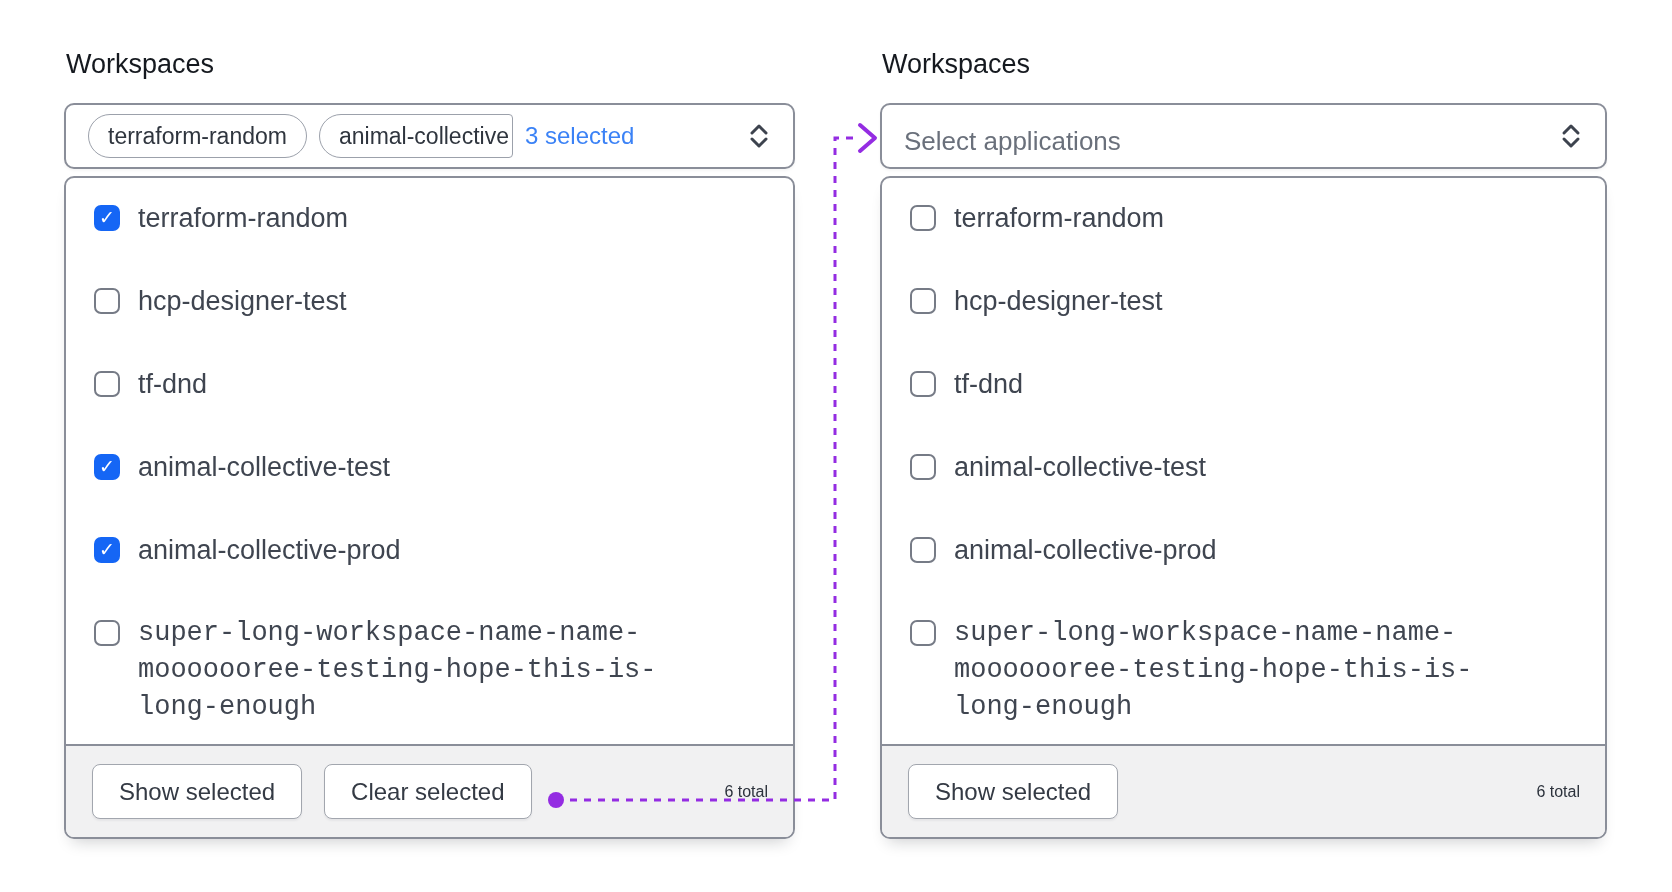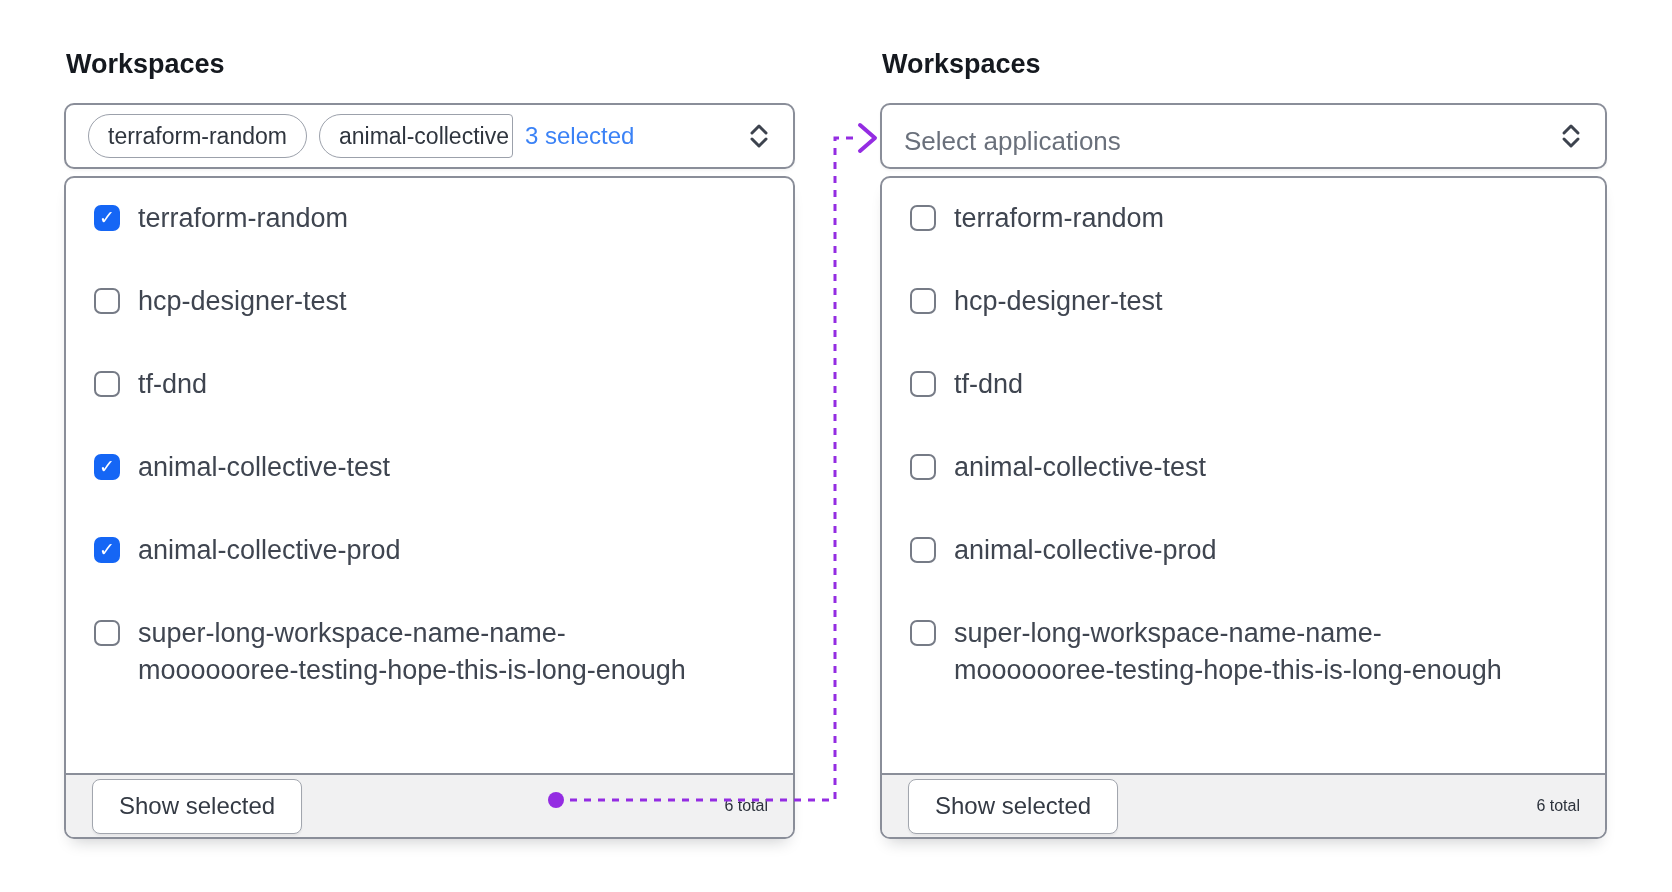--- a/index.html
+++ b/index.html
@@ -10,21 +10,21 @@
     font-family:"Liberation Sans","DejaVu Sans",sans-serif;
     color:#3f4550;
     overflow:hidden;
   }
   .combo{position:absolute;top:0;height:892px;}
   .combo.left{left:64px;width:731px;}
   .combo.right{left:880px;width:727px;}
 
   .field-label{
     position:absolute;top:48px;left:2px;
-    font-size:27px;font-weight:700;color:#15191f;line-height:32px;
+    font-size:27px;font-weight:400;color:#15191f;line-height:32px;
   }
 
   .trigger{
     position:absolute;left:0;right:0;top:103px;height:66px;
     background:#fff;
     border:2px solid #8a8e99;border-radius:10px;
     display:flex;align-items:center;
     padding:0 20px 0 22px;box-sizing:border-box;
     gap:12px;
     box-shadow:0 2px 3px rgba(20,24,32,0.04);
@@ -56,39 +56,39 @@
     box-shadow:0 10px 16px -8px rgba(20,24,32,0.22);
   }
   ul.options{
     list-style:none;margin:0;padding:22px 28px 0 28px;
   }
   li.option{
     display:flex;align-items:flex-start;gap:18px;
     margin-bottom:46px;
     font-size:27px;line-height:37px;color:#3f4550;
   }
-  li.option:last-child{margin-bottom:0;}
+  li.option:last-child{margin-bottom:0;font-family:Liberation Mono, monospace;}
   .opt-text{max-width:578px;}
   .checkbox{
     flex:0 0 auto;
     width:26px;height:26px;margin-top:5px;
     border:2px solid #767b86;border-radius:7px;
     background:#fff;box-sizing:border-box;
     display:flex;align-items:center;justify-content:center;
   }
   .checkbox .tick{
     display:none;color:#fff;font-size:19px;font-weight:700;line-height:1;
     font-family:"DejaVu Sans",sans-serif;
     transform:translateY(-1px);
   }
   .checkbox.checked{background:var(--blue,#1566f5);border-color:var(--blue,#1566f5);}
   .checkbox.checked .tick{display:block;}
 
   .list-footer{
-    position:absolute;left:0;right:0;bottom:0;height:64px;
+    position:absolute;left:0;right:0;bottom:0;height:93px;
     background:#f1f1f2;
     border-top:2px solid #8a8e99;
     border-radius:0 0 8px 8px;
     display:flex;align-items:center;
     padding:0 25px 0 26px;box-sizing:border-box;gap:22px;
   }
   .footer-btn{
     height:55px;
     background:#fff;
     border:1.5px solid #a2a6ae;border-radius:8px;
@@ -158,20 +158,21 @@
           <span class="opt-text">animal-collective-prod</span>
         </li>
 
         <li class="option">
           <span class="checkbox"></span>
           <span class="opt-text">super-long-workspace-name-name-mooooooree-testing-hope-this-is-long-enough</span>
         </li>
       </ul>
     <div class="list-footer">
       <button class="footer-btn">Show selected</button>
+      <button class="footer-btn">Clear selected</button>
       <span class="total-text">6 total</span>
     </div>
   </div>
 </div>
 
 <div class="combo right">
   <div class="field-label">Workspaces</div>
 
   <div class="trigger">
     <span class="placeholder-text">Select applications</span>

